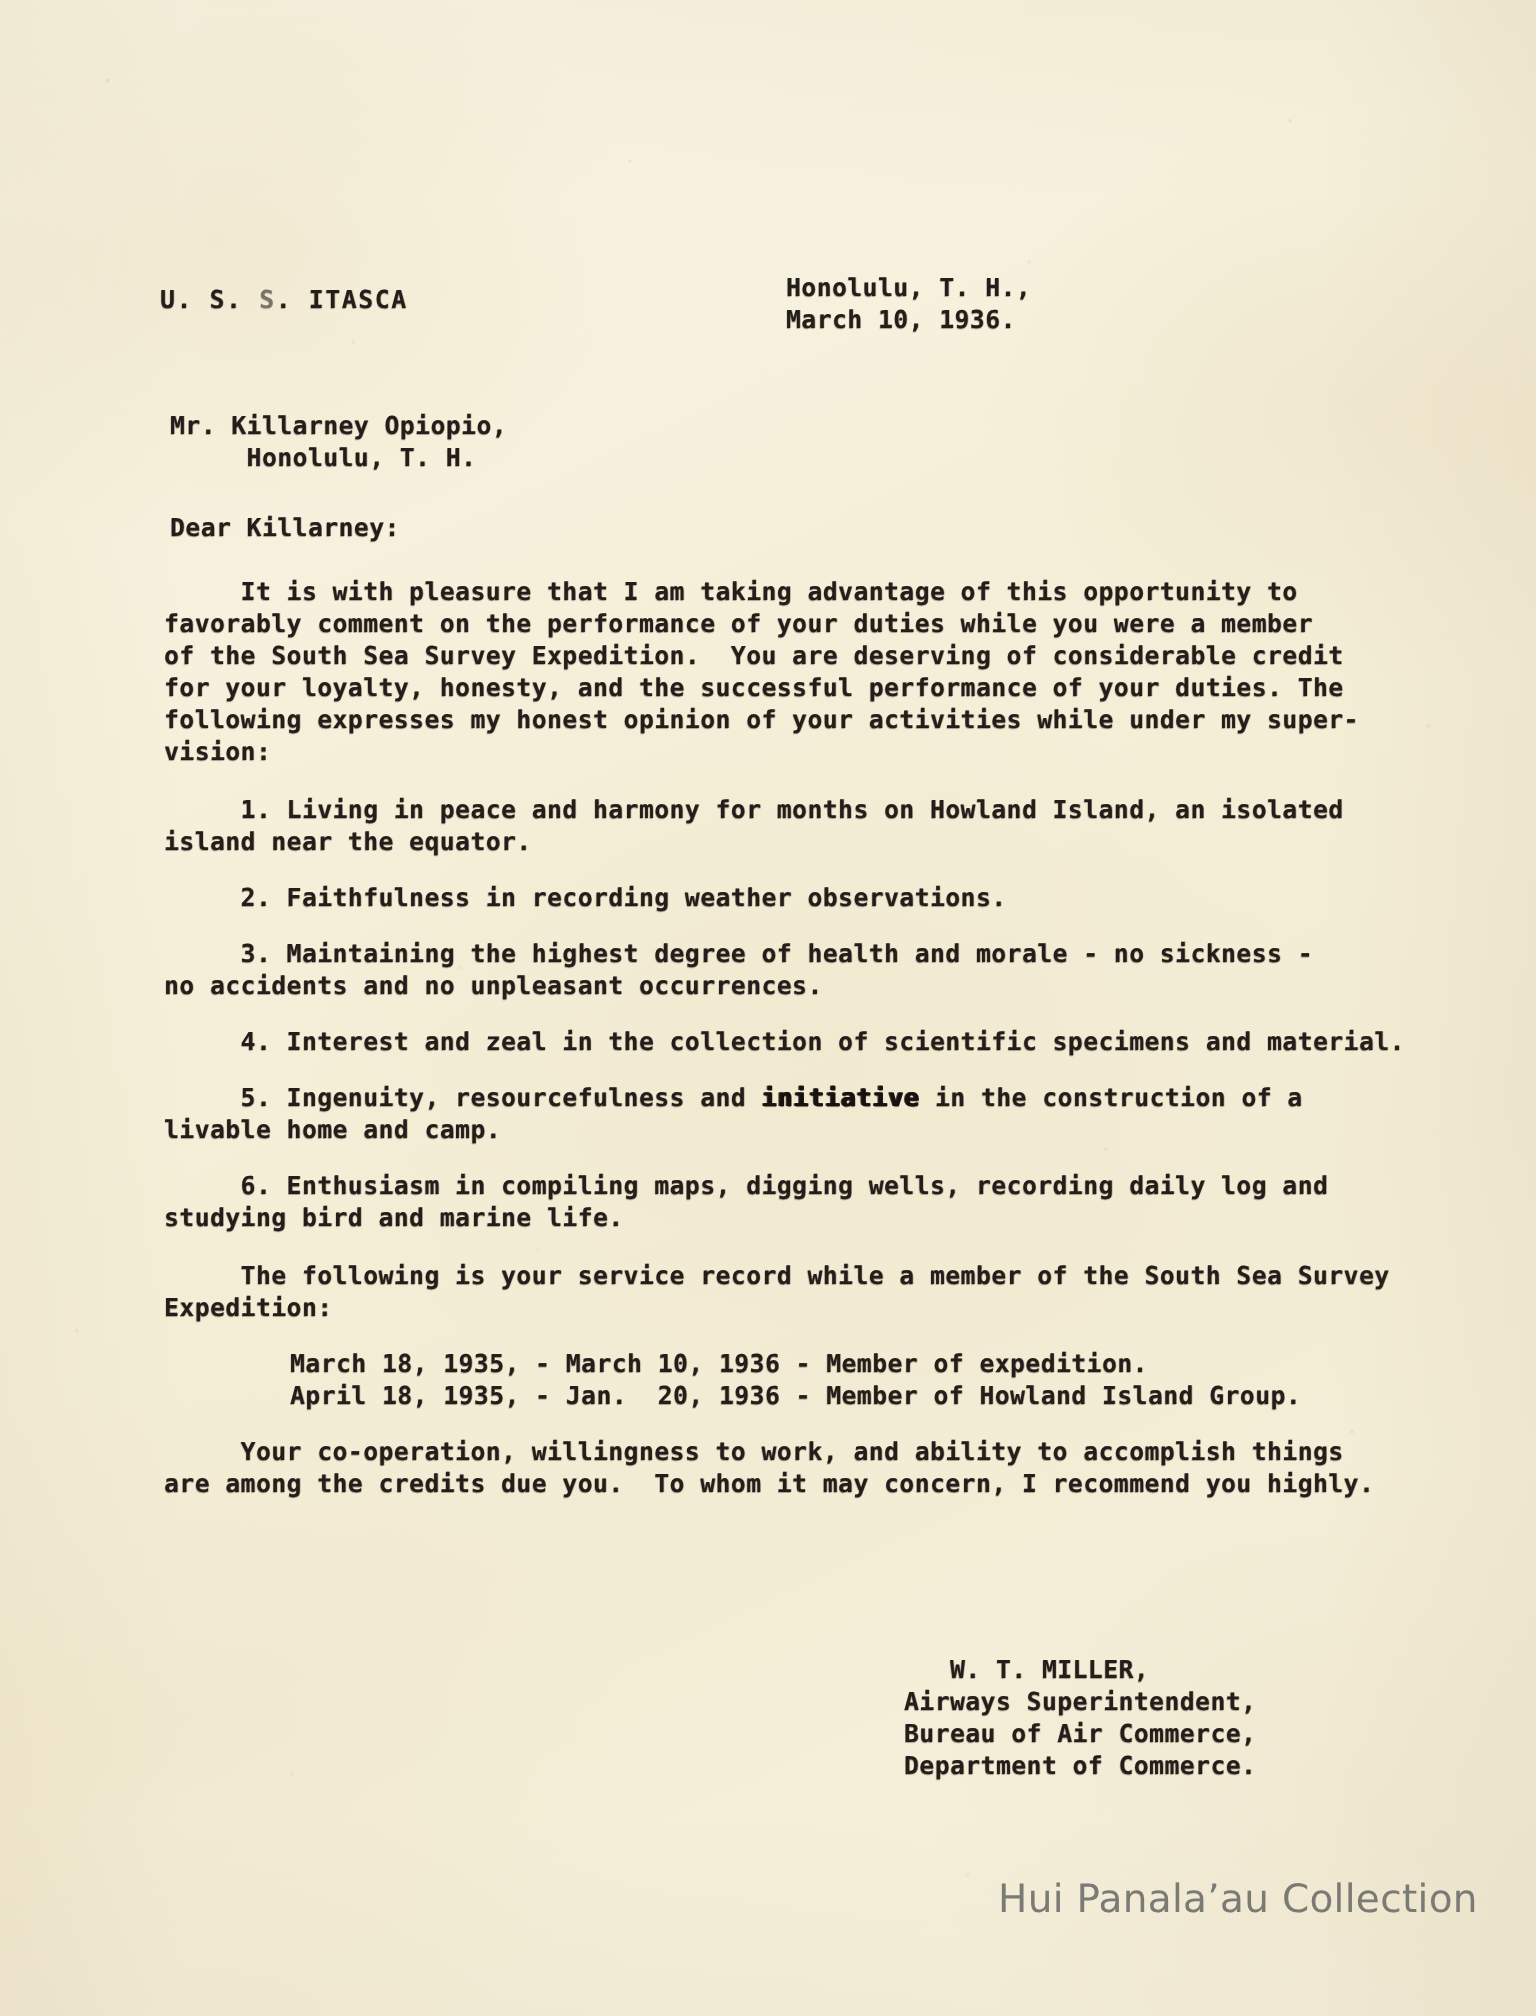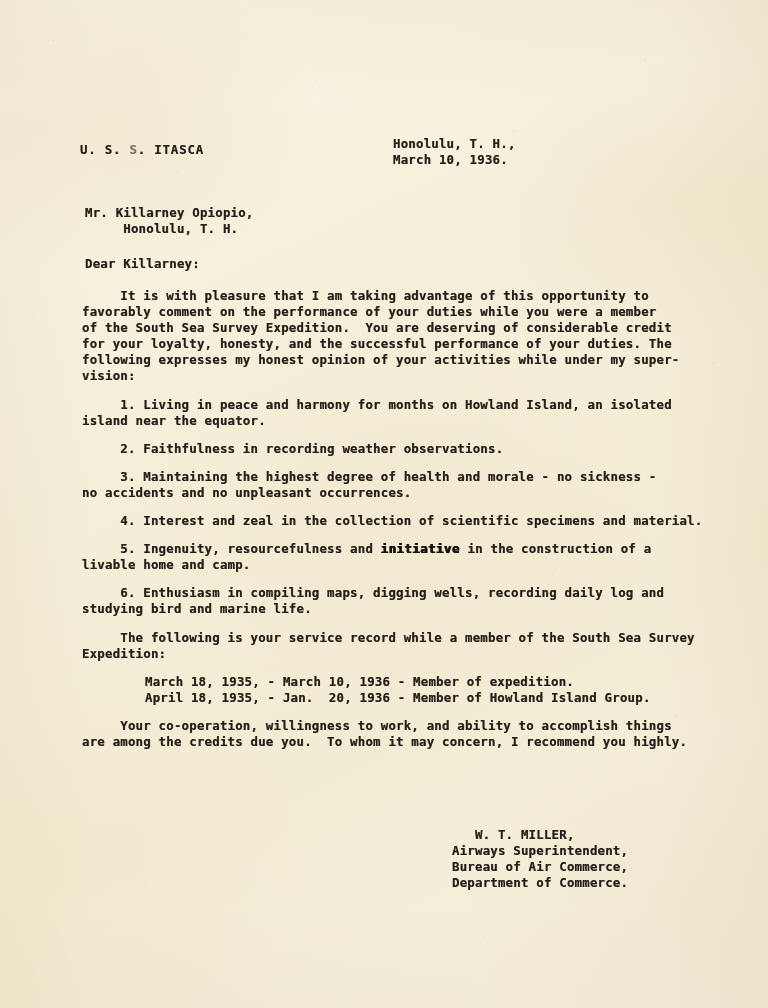--- a/index.html
+++ b/index.html
@@ -227,14 +227,15 @@
 
   <div class="sig-block">
     <div class="tline">   W. T. MILLER,</div>
     <div class="tline">Airways Superintendent,</div>
     <div class="tline">Bureau of Air Commerce,</div>
     <div class="tline">Department of Commerce.</div>
   </div>
 
   <div class="vignette"></div>
 
+  <div class="watermark">Hui Panala’au Collection</div>
 
 </div>
 
 </body></html>

